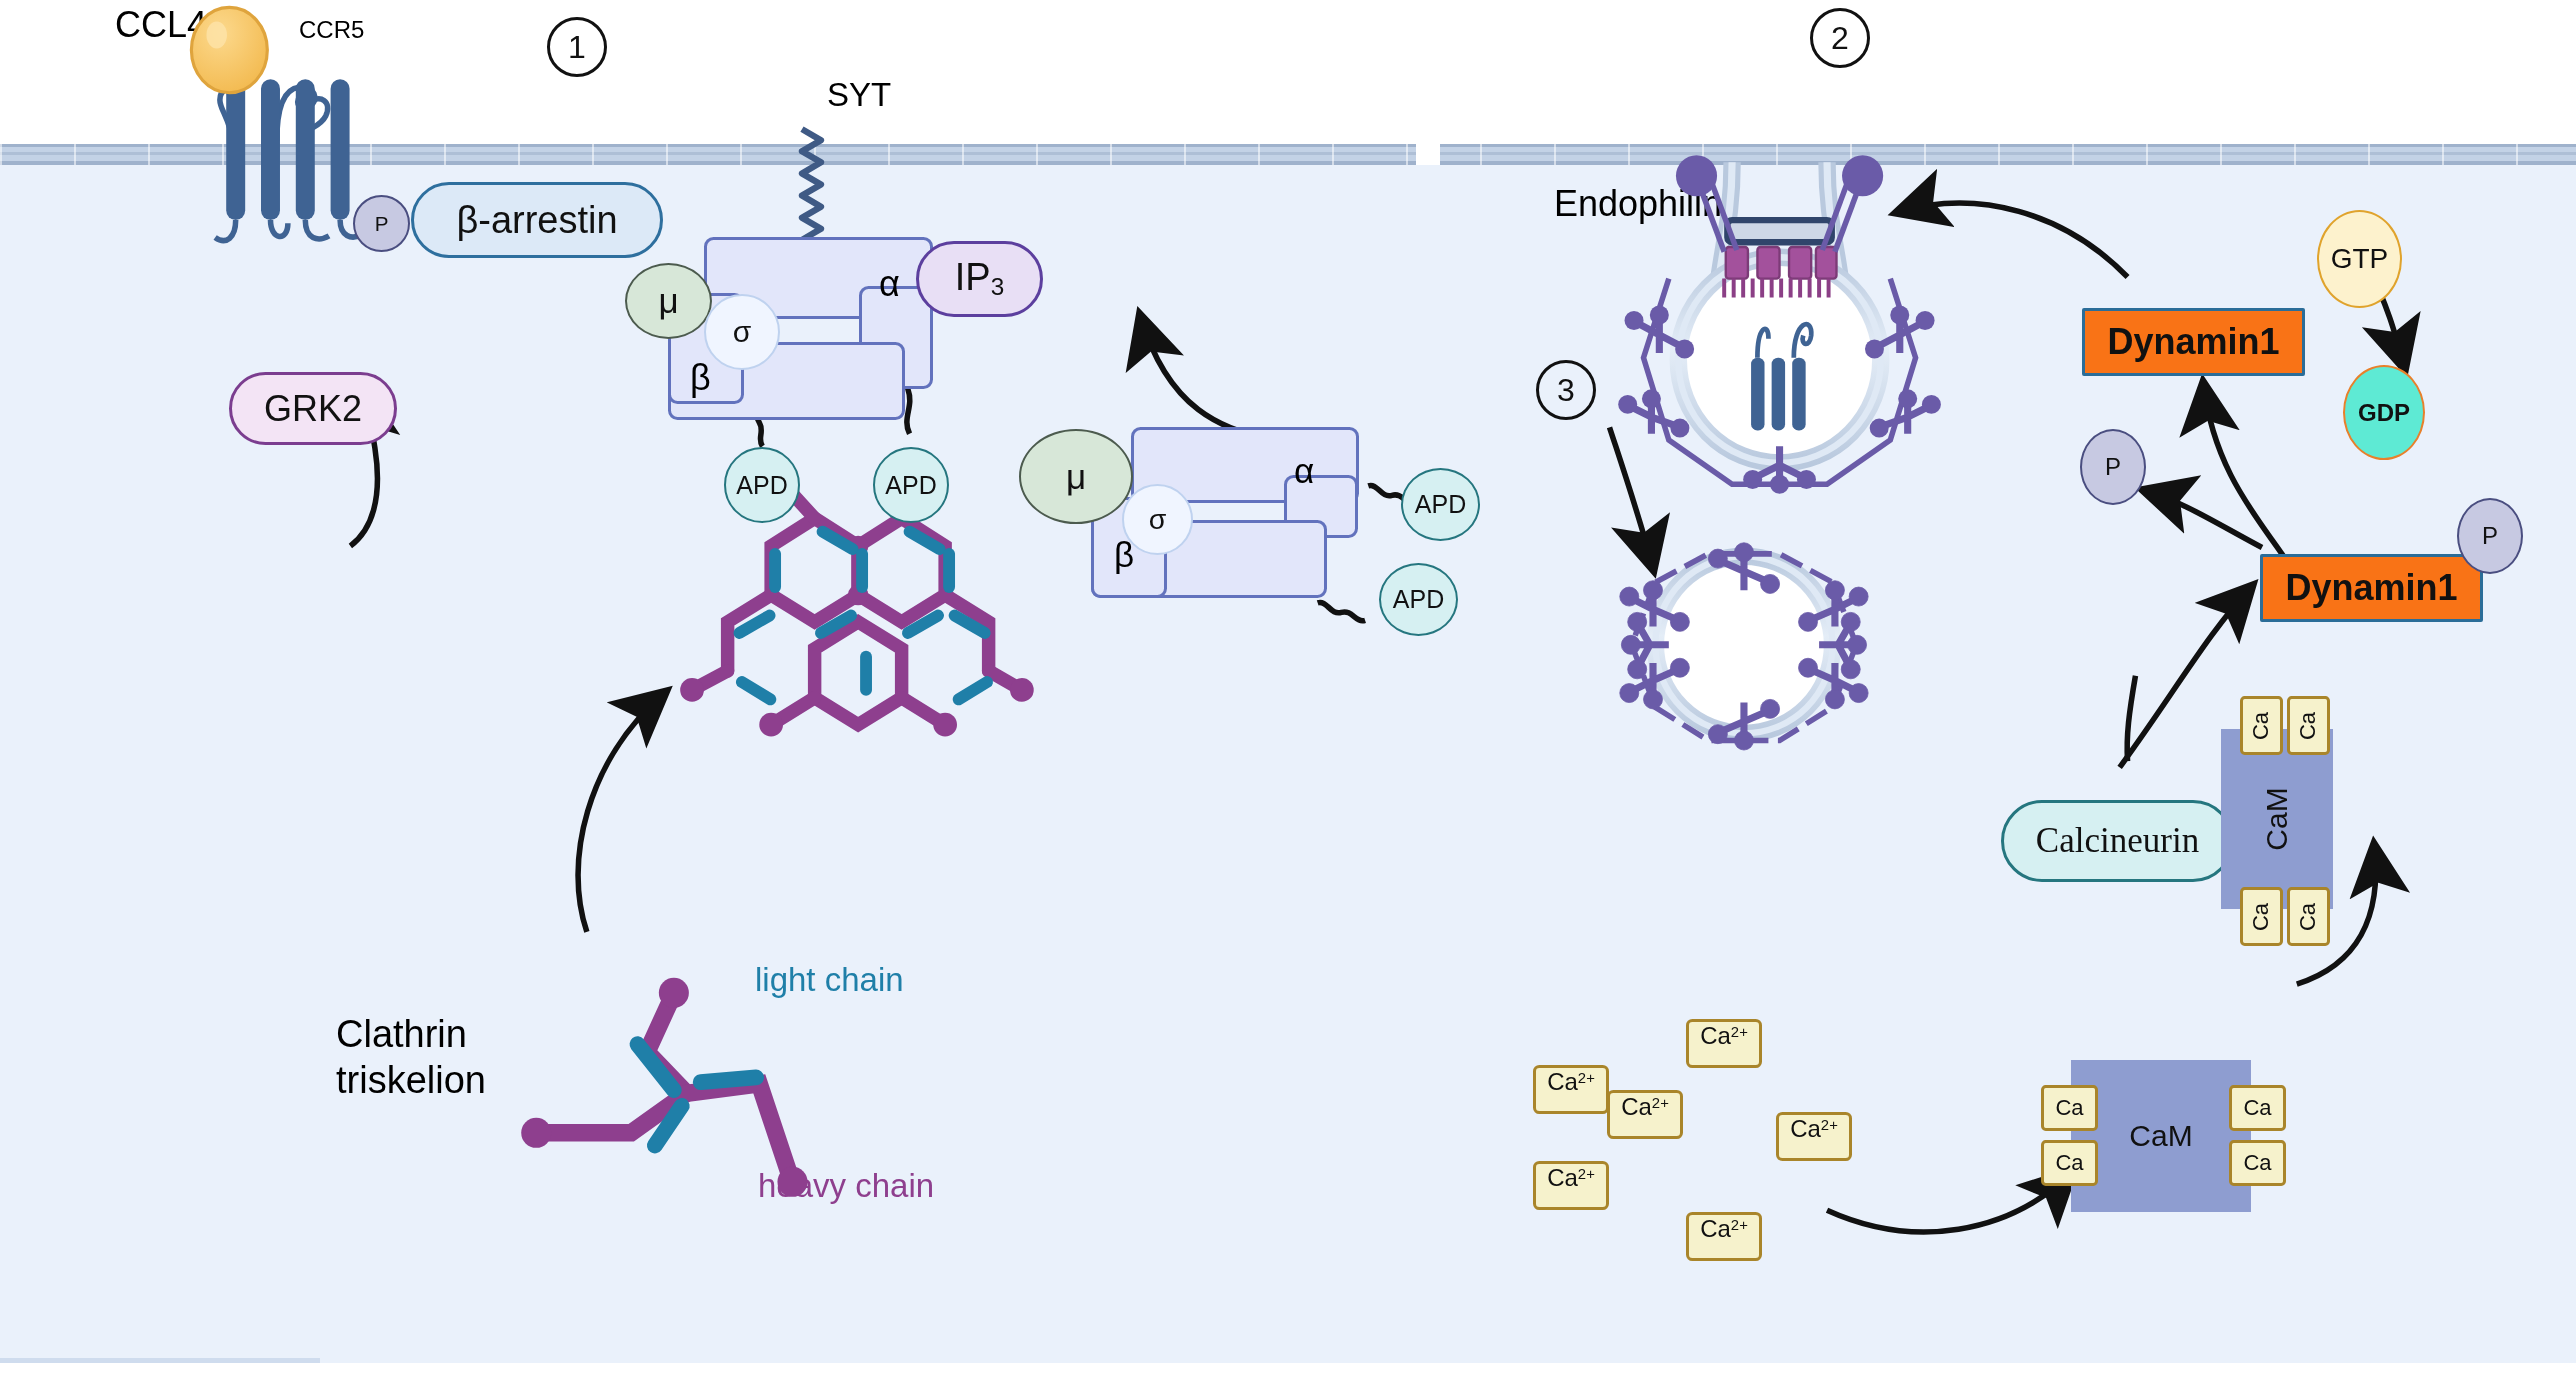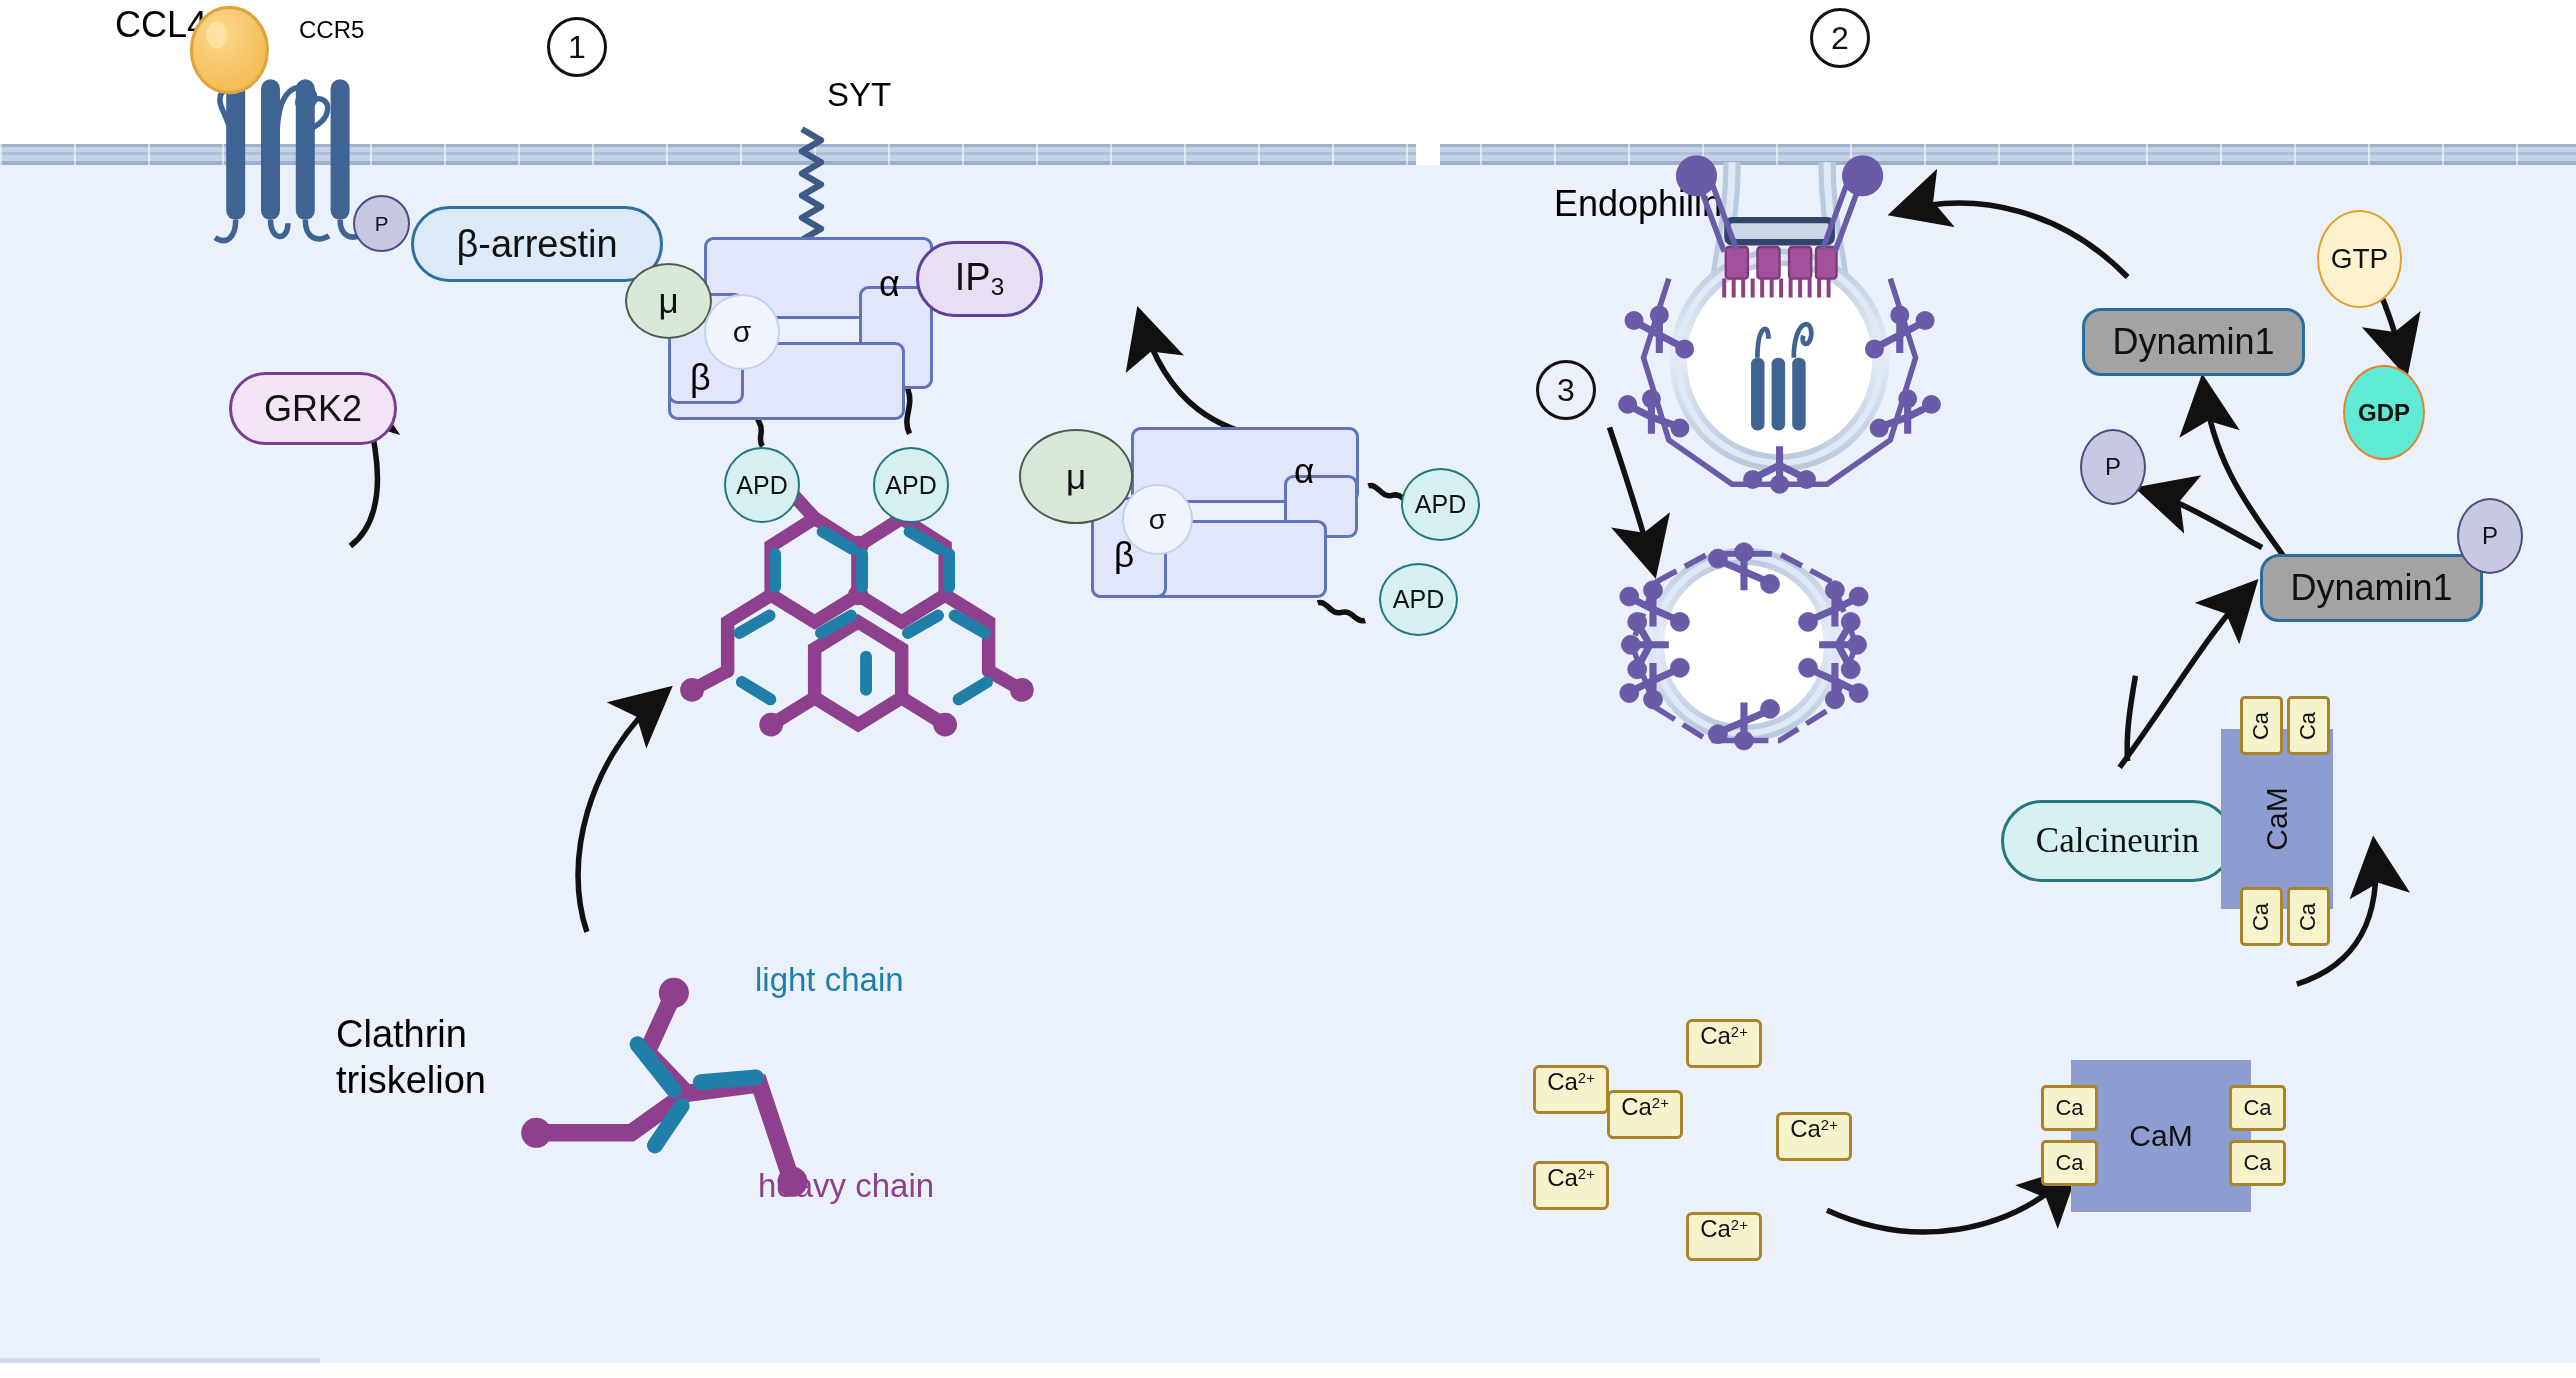--- a/index.html
+++ b/index.html
@@ -45,24 +45,24 @@
     position:absolute;border:3.2px solid #111;border-radius:50%;
     display:flex;align-items:center;justify-content:center;
     font-size:32px;color:#111;background:transparent;
   }
   svg.ov{position:absolute;left:0;top:0;width:2576px;height:1379px;pointer-events:none;}
   
   .pill{
     position:absolute;display:flex;align-items:center;justify-content:center;
     border-radius:790px;box-sizing:border-box;white-space:nowrap;
   }
-  .pill-barr{background:#dce9f7;border:3.2px solid #2e6f9e;color:#111;margin-top:24px;}
+  .pill-barr{background:#dce9f7;border:3.2px solid #2e6f9e;color:#111;}
   .pill-grk{background:#f3e4f5;border:3.2px solid #7b3d8f;color:#111;}
   .pill-ip3{background:#e8dff5;border:3.2px solid #5c3f9e;color:#111;}
-  .pill-dyn{background:#a3a3a3;border:3.2px solid #2b6d98;color:#111;border-radius:19px;}
+  .pill-dyn{background:#f97316;border:3.2px solid #2b6d98;color:#111;border-radius:2px;font-weight:bold;}
   .pill-calc{background:#d6f0f2;border:3.2px solid #25767f;color:#111;}
   .circ{
     position:absolute;display:flex;align-items:center;justify-content:center;
     border-radius:50%;box-sizing:border-box;white-space:nowrap;
   }
   .c-p{background:#c7c9e2;border:2.4px solid #4a4e80;color:#111;}
   .c-mu{background:#d7e7d8;border:2.4px solid #4c5b4e;color:#111;}
   .c-sig{background:#f0f5ff;border:2.4px solid #bfd2ef;color:#111;}
   .c-apd{background:#d6f0f2;border:2.4px solid #25767f;color:#111;}
   .c-gtp{background:#fdf2cd;border:2.4px solid #e0a32c;color:#111;}

